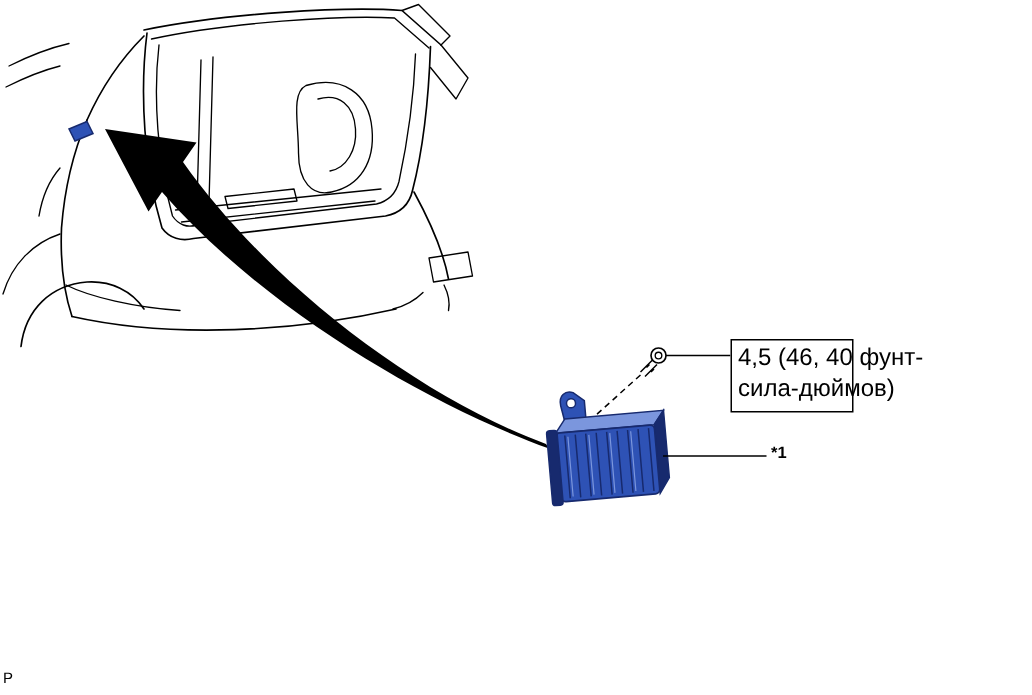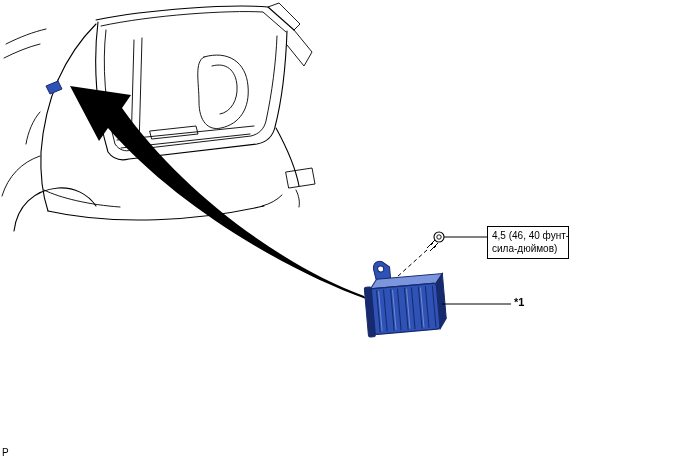--- a/index.html
+++ b/index.html
@@ -20,21 +20,21 @@
     stroke-linejoin:round;
   }
   .thin{stroke-width:0.9;}
   .torque-box{
     position:absolute;
     left:487px;top:226px;
     width:82px;
     box-sizing:border-box;
     border:1px solid #000;
     background:#fff;
-    font-size:10px;
+    font-size:16px;
     line-height:1.3;
     padding:2px 4px 3px 4px;
     white-space:nowrap;
   }
   .part-ref{
     position:absolute;
     left:514px;top:296px;
     font-size:11px;
     font-weight:bold;
   }

